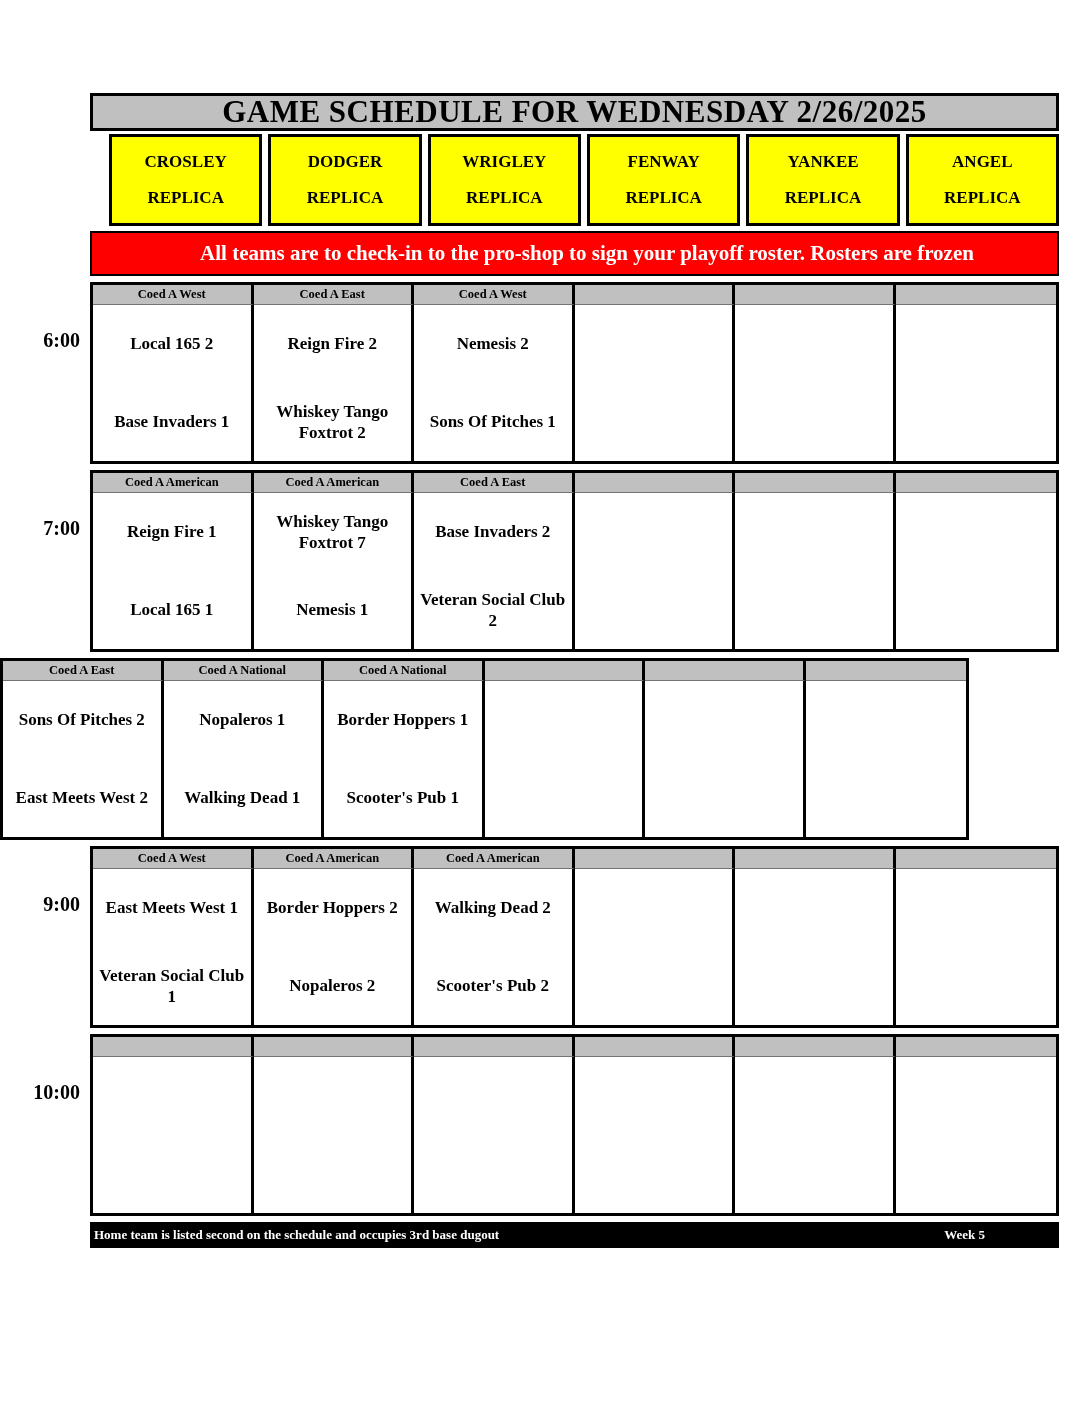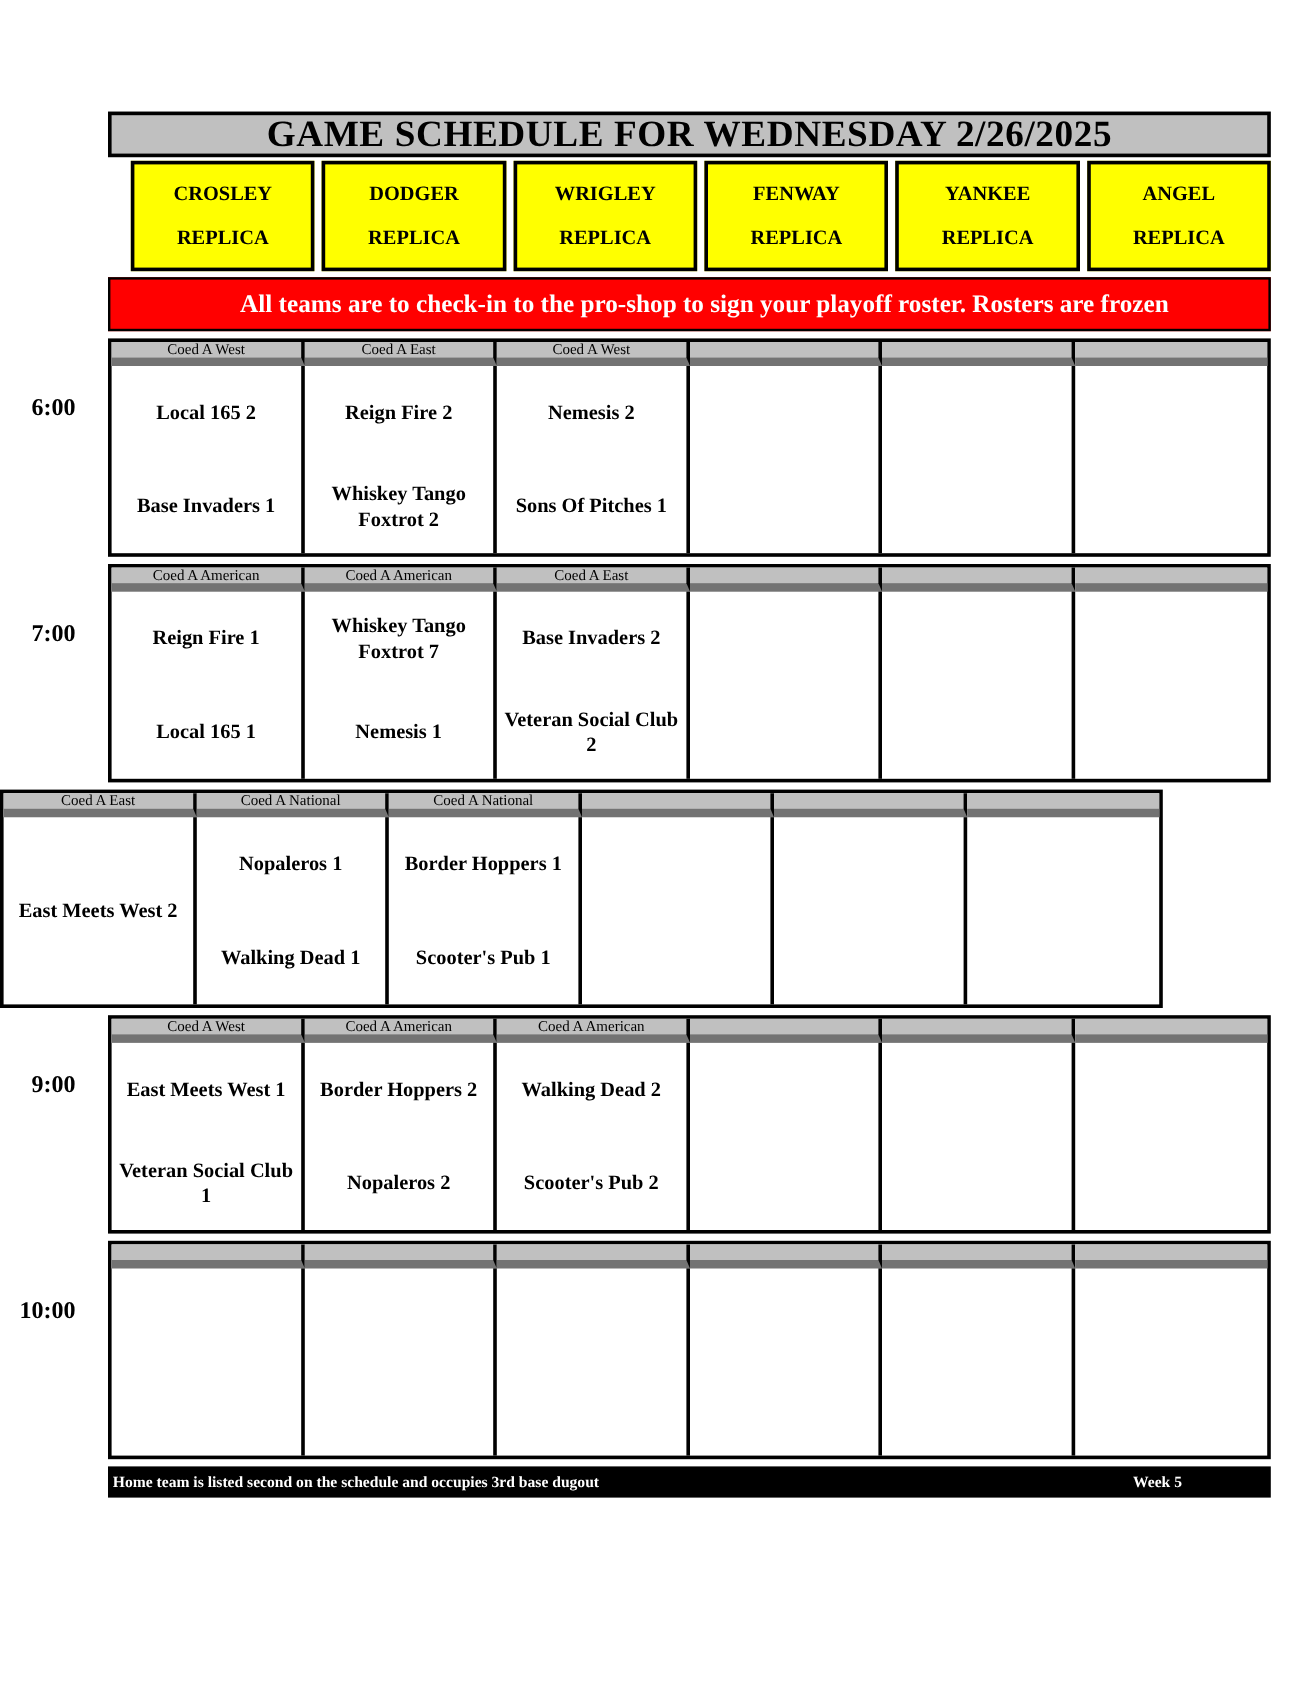--- a/index.html
+++ b/index.html
@@ -47,36 +47,36 @@
     color: #fff; font-weight: bold; font-size: 21px;
     display: flex; align-items: center; justify-content: center;
     white-space: nowrap;
     padding-left: 25px;
   }
 
   .block { display: flex; margin-top: 6px; }
   .time-gutter {
     width: 90px; box-sizing: border-box;
     display: flex; justify-content: flex-end; align-items: flex-start;
-    padding: 47px 27px 0 0;
+    padding: 47px 10px 0 0;
     font-weight: bold; font-size: 20px;
   }
   .block-table {
     width: 969px; box-sizing: border-box;
     border: 3px solid #000;
     background: #fff;
   }
   .division-row { display: grid; grid-template-columns: repeat(6, 1fr); height: 20px; }
   .division-cell {
     background: var(--header-gray, #c0c0c0);
     border-right: 3px solid #000;
-    border-bottom: 7px solid #737373;
+    border-bottom: 1px solid #737373;
     box-sizing: border-box;
     display: flex; align-items: center; justify-content: center;
-    font-weight: normal; font-size: 12.5px;
+    font-weight: bold; font-size: 12.5px;
     overflow: hidden;
   }
   .division-cell:last-child { border-right: none; }
   .game-row { display: grid; grid-template-columns: repeat(6, 1fr); height: 156px; }
   .game-cell {
     border-right: 3px solid #000;
     box-sizing: border-box;
     display: flex; flex-direction: column;
   }
   .game-cell:last-child { border-right: none; }
@@ -225,20 +225,21 @@
         <div class="division-row">
           <div class="division-cell">Coed A East</div>
           <div class="division-cell">Coed A National</div>
           <div class="division-cell">Coed A National</div>
           <div class="division-cell"></div>
           <div class="division-cell"></div>
           <div class="division-cell"></div>
         </div>
         <div class="game-row">
           <div class="game-cell">
+            <div class="team">Sons Of Pitches 2</div>
             <div class="team">East Meets West 2</div>
           </div>
           <div class="game-cell">
             <div class="team">Nopaleros 1</div>
             <div class="team">Walking Dead 1</div>
           </div>
           <div class="game-cell">
             <div class="team">Border Hoppers 1</div>
             <div class="team">Scooter's Pub 1</div>
           </div>

